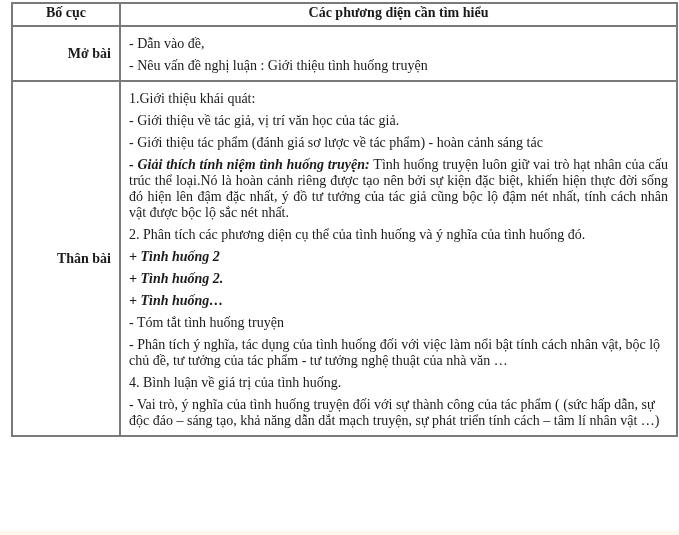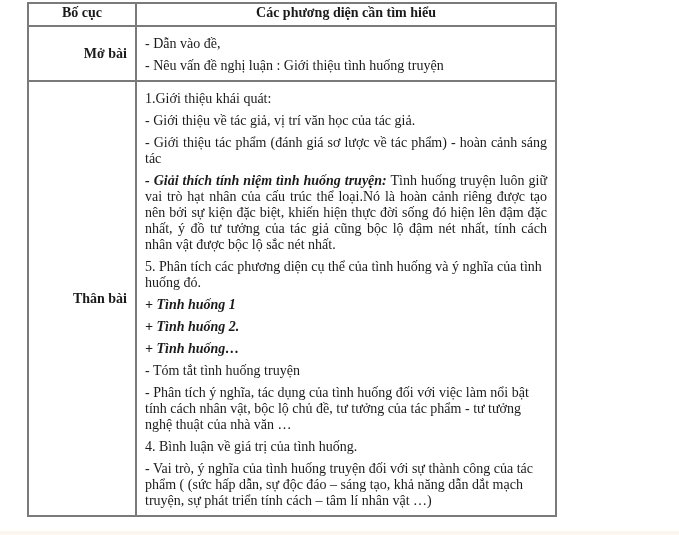--- a/index.html
+++ b/index.html
@@ -1,19 +1,19 @@
 <!DOCTYPE html>
 <html><head>
 <meta charset="utf-8">
 <style>
   html, body { margin:0; padding:0; background:#ffffff; }
   body { width:679px; height:535px; position:relative; overflow:hidden;
          font-family:"Liberation Serif", "DejaVu Serif", serif; color:#1a1a1a; }
   .bottom-band { position:absolute; left:0; top:531px; width:679px; height:4px; background:#fdf6ec; }
-  table { position:absolute; left:27px; top:2px; width:530px; border-collapse:collapse; table-layout:fixed; }
+  table { position:absolute; left:11px; top:2px; width:667px; border-collapse:collapse; table-layout:fixed; }
   td, th { border:2px solid #7a7a7a; vertical-align:top; padding:0 8px; font-size:14px; line-height:16px; }
   col.c1 { width:108px; }
   th { font-weight:bold; text-align:center; height:20px; padding-top:1px; }
   .sec { font-weight:bold; text-align:right; vertical-align:middle; }
   p { margin:0; }
   .line { margin:6px 0 6px 0; }
   .first { margin-top:9px; }
   .just { text-align:justify; }
   .b { font-weight:normal; }
   .bi { font-weight:bold; font-style:italic; }
@@ -38,22 +38,22 @@
       <p class="line">- Nêu vấn đề nghị luận : Giới thiệu tình huống truyện</p>
     </td>
   </tr>
   <tr>
     <td class="sec">Thân bài</td>
     <td>
       <p class="line first b">1.Giới thiệu khái quát:</p>
       <p class="line">- Giới thiệu về tác giả, vị trí văn học của tác giả.</p>
       <p class="line just">- Giới thiệu tác phẩm (đánh giá sơ lược về tác phẩm) - hoàn cảnh sáng tác</p>
       <p class="line just"><span class="bi">- Giải thích tính niệm tình huống truyện:</span><span> Tình huống truyện luôn giữ vai trò hạt nhân của cấu trúc thể loại.Nó là hoàn cảnh riêng được tạo nên bởi sự kiện đặc biệt, khiến hiện thực đời sống  đó hiện lên đậm đặc nhất, ý đồ tư tưởng của tác giả cũng bộc lộ đậm nét nhất, tính cách nhân vật được bộc lộ sắc nét nhất.</span></p>
-      <p class="line b">5. Phân tích các phương diện cụ thể của tình huống và ý nghĩa của tình huống đó.</p>
-      <p class="line bi">+ Tình huống 1</p>
+      <p class="line b">2. Phân tích các phương diện cụ thể của tình huống và ý nghĩa của tình huống đó.</p>
+      <p class="line bi">+ Tình huống 2</p>
       <p class="line bi">+ Tình huống 2.</p>
       <p class="line bi">+ Tình huống…</p>
       <p class="line">- Tóm tắt tình huống truyện</p>
       <p class="line">-  Phân tích ý nghĩa, tác dụng của tình huống đối với  việc làm nổi bật tính cách nhân vật, bộc lộ chủ đề, tư tưởng của tác phẩm -  tư tưởng nghệ thuật của nhà văn …</p>
       <p class="line b">4. Bình luận về giá trị của tình huống.</p>
       <p class="line">- Vai trò, ý nghĩa của tình huống truyện đối với sự thành công của tác phẩm ( (sức hấp dẫn, sự độc đáo – sáng tạo,  khả năng dẫn dắt mạch truyện, sự phát triển tính cách – tâm lí nhân vật …)</p>
     </td>
   </tr>
 </tbody>
   </table>

